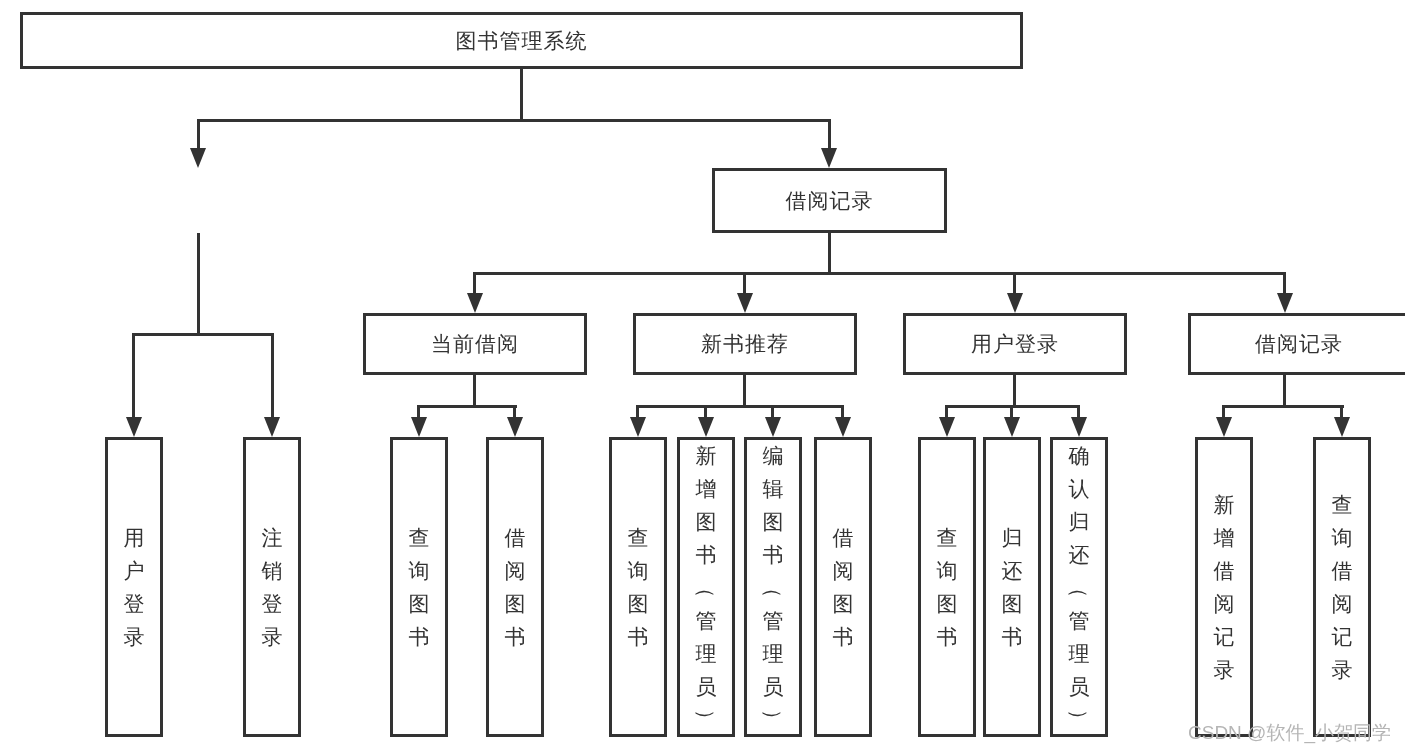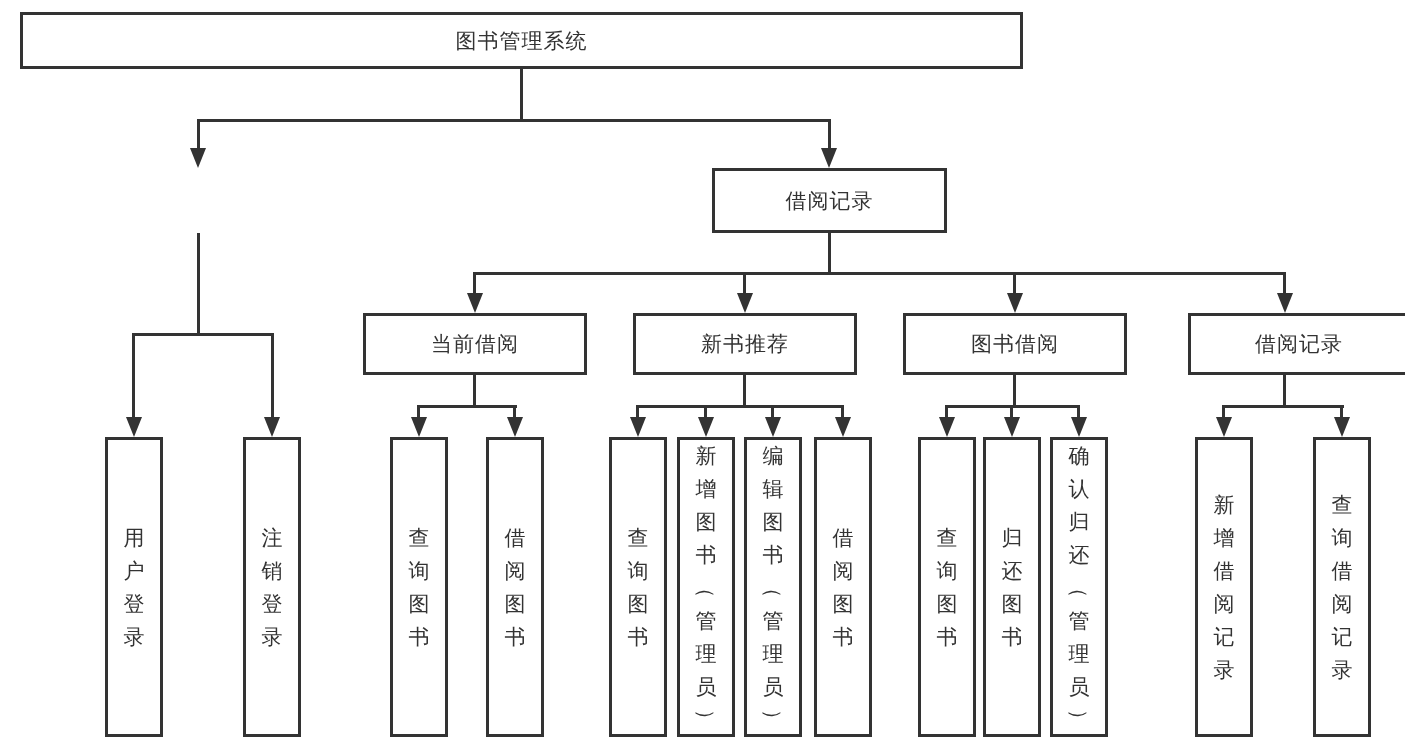--- a/index.html
+++ b/index.html
@@ -83,21 +83,21 @@
   <div class="line" style="left:743px;top:272px;width:3px;height:23px"></div>
   <div class="line" style="left:1013px;top:272px;width:3px;height:23px"></div>
   <div class="line" style="left:1283px;top:272px;width:3px;height:23px"></div>
   <div class="arrow" style="left:467px;top:293px"></div>
   <div class="arrow" style="left:737px;top:293px"></div>
   <div class="arrow" style="left:1007px;top:293px"></div>
   <div class="arrow" style="left:1277px;top:293px"></div>
 
   <div class="node" style="left:363px;top:313px;width:224px;height:62px">当前借阅</div>
   <div class="node" style="left:633px;top:313px;width:224px;height:62px">新书推荐</div>
-  <div class="node" style="left:903px;top:313px;width:224px;height:62px">图书借阅</div>
+  <div class="node" style="left:903px;top:313px;width:224px;height:62px">用户登录</div>
   <div class="node" style="left:1188px;top:313px;width:222px;height:62px">借阅记录</div>
 
   <div class="line" style="left:473px;top:375px;width:3px;height:33px"></div>
   <div class="line" style="left:417px;top:405px;width:100px;height:3px"></div>
   <div class="line" style="left:417px;top:405px;width:3px;height:15px"></div>
   <div class="line" style="left:513px;top:405px;width:3px;height:15px"></div>
   <div class="arrow" style="left:411px;top:417px"></div>
   <div class="arrow" style="left:507px;top:417px"></div>
 
   <div class="line" style="left:743px;top:375px;width:3px;height:33px"></div>
@@ -222,14 +222,15 @@
     </div>
   <div class="node v-text" style="left:1313px;top:437px;width:58px;height:300px">
       <span>查</span>
       <span>询</span>
       <span>借</span>
       <span>阅</span>
       <span>记</span>
       <span>录</span>
     </div>
 
+  <div class="watermark">CSDN @软件_小贺同学</div>
 
 </div>
 
 </body></html>

